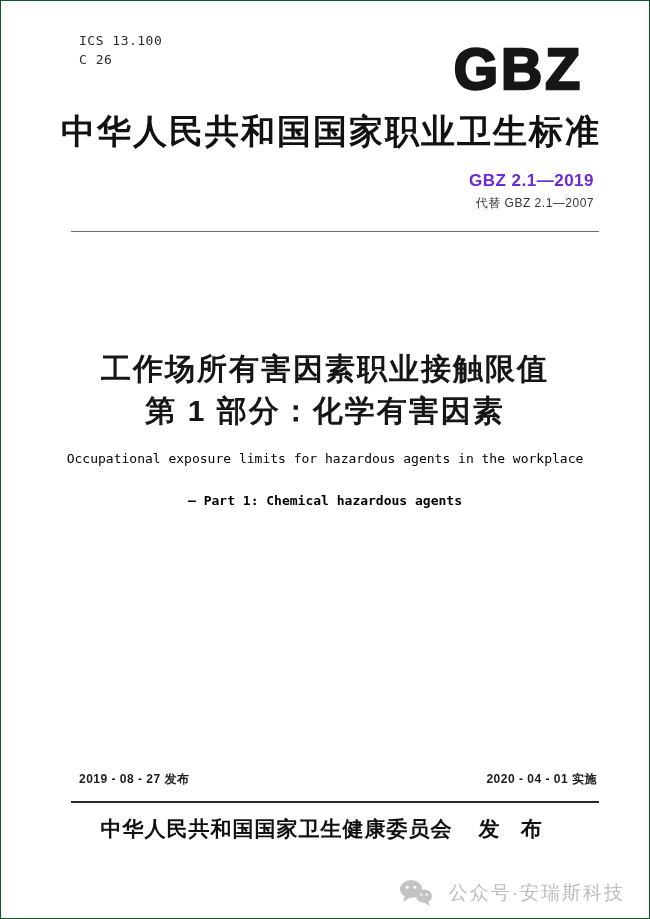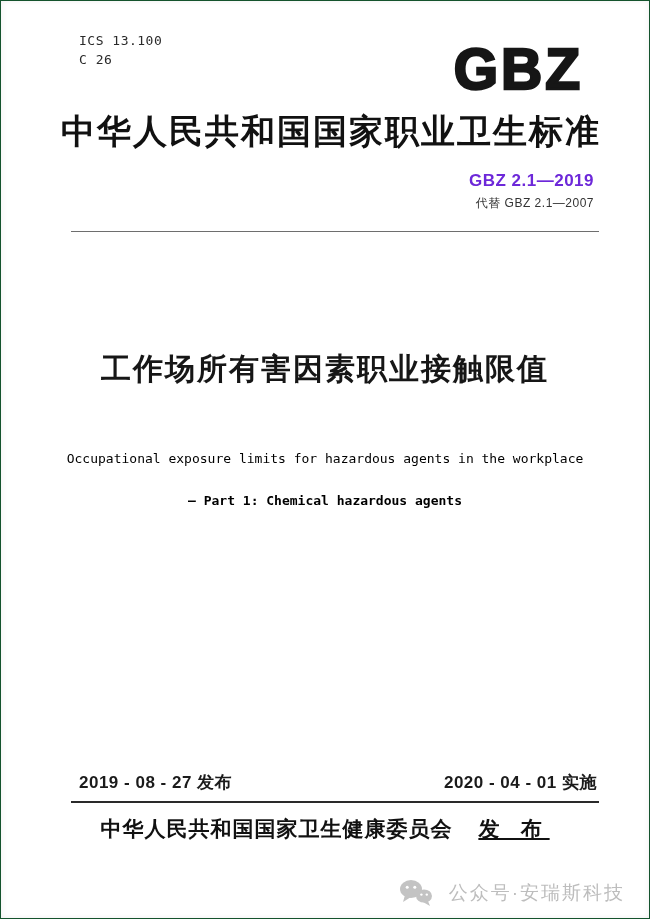--- a/index.html
+++ b/index.html
@@ -72,37 +72,37 @@
     font-family:"DejaVu Sans Mono", monospace;
     font-size:13px;color:#000000;
     letter-spacing:0px;
     white-space:nowrap;
   }
   .title-en.l1{top:450px;}
   .title-en.l2{top:492px;font-weight:bold;}
   .dates-row{
     position:absolute;left:78px;right:52px;top:770px;
     display:flex;justify-content:space-between;
-    font-weight:bold;font-size:17px;color:#1b1b1b;
+    font-weight:bold;font-size:12px;color:#1b1b1b;
     letter-spacing:0.5px;
   }
   .rule-bottom{
     position:absolute;left:70px;right:50px;top:800px;
     border-top:2px solid #2a2a2a;
   }
   .publisher-row{
     position:absolute;left:0;right:0;top:814px;
     text-align:center;
     font-family:"Liberation Serif","DejaVu Serif",serif;
     font-weight:bold;
     font-size:21px;letter-spacing:1px;
     color:#111;
     white-space:nowrap;
   }
-  .publisher-row .publish-label{margin-left:26px;letter-spacing:8px;text-decoration:underline;}
+  .publisher-row .publish-label{margin-left:26px;letter-spacing:8px;}
   .watermark{
     position:absolute;right:24px;top:878px;
     display:flex;align-items:center;gap:16px;
     color:#bdbdbd;
     font-size:19px;letter-spacing:2px;
     white-space:nowrap;
   }
   .watermark svg{display:block;}
 </style>
 </head>
@@ -120,20 +120,21 @@
   <div class="std-heading">中华人民共和国国家职业卫生标准</div>
 
   <div class="std-num-block">
     <div class="std-num">GBZ 2.1—2019</div>
     <div class="std-replaces">代替 GBZ 2.1—2007</div>
   </div>
 
   <div class="rule-top"></div>
 
   <div class="title-zh l1">工作场所有害因素职业接触限值</div>
+  <div class="title-zh l2">第 1 部分：化学有害因素</div>
 
   <div class="title-en l1">Occupational exposure limits for hazardous agents in the workplace</div>
   <div class="title-en l2">— Part 1: Chemical hazardous agents</div>
 
   <div class="dates-row">
     <span>2019 - 08 - 27 发布</span>
     <span>2020 - 04 - 01 实施</span>
   </div>
 
   <div class="rule-bottom"></div>

